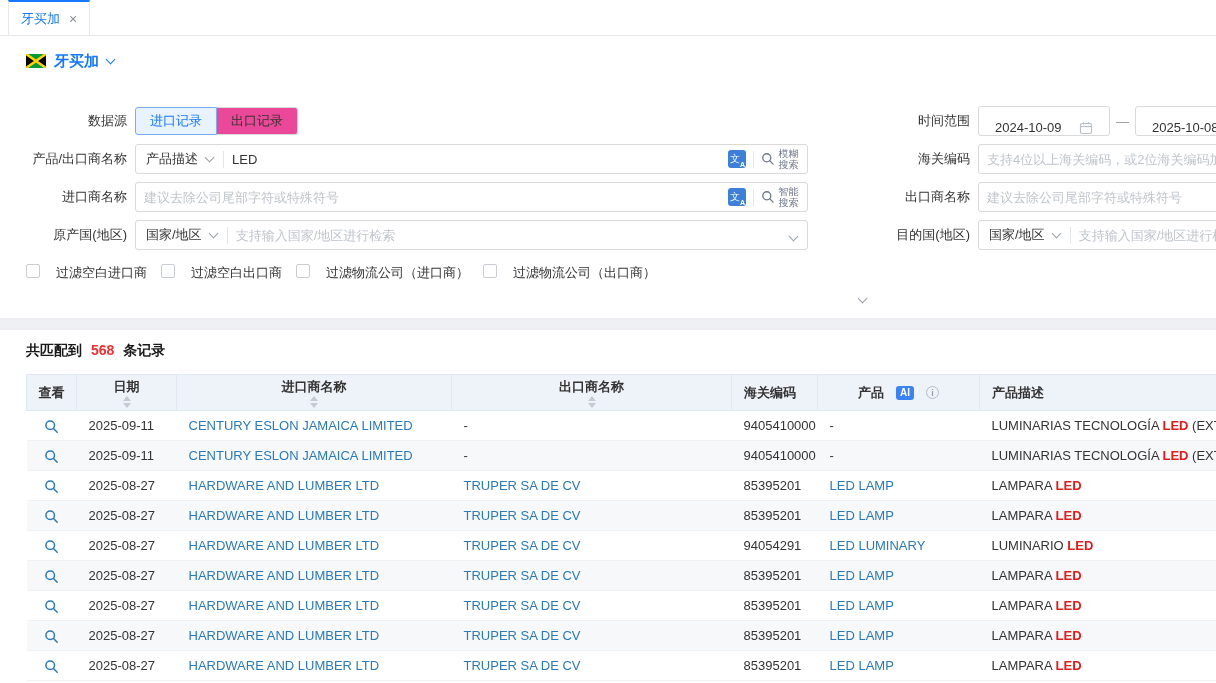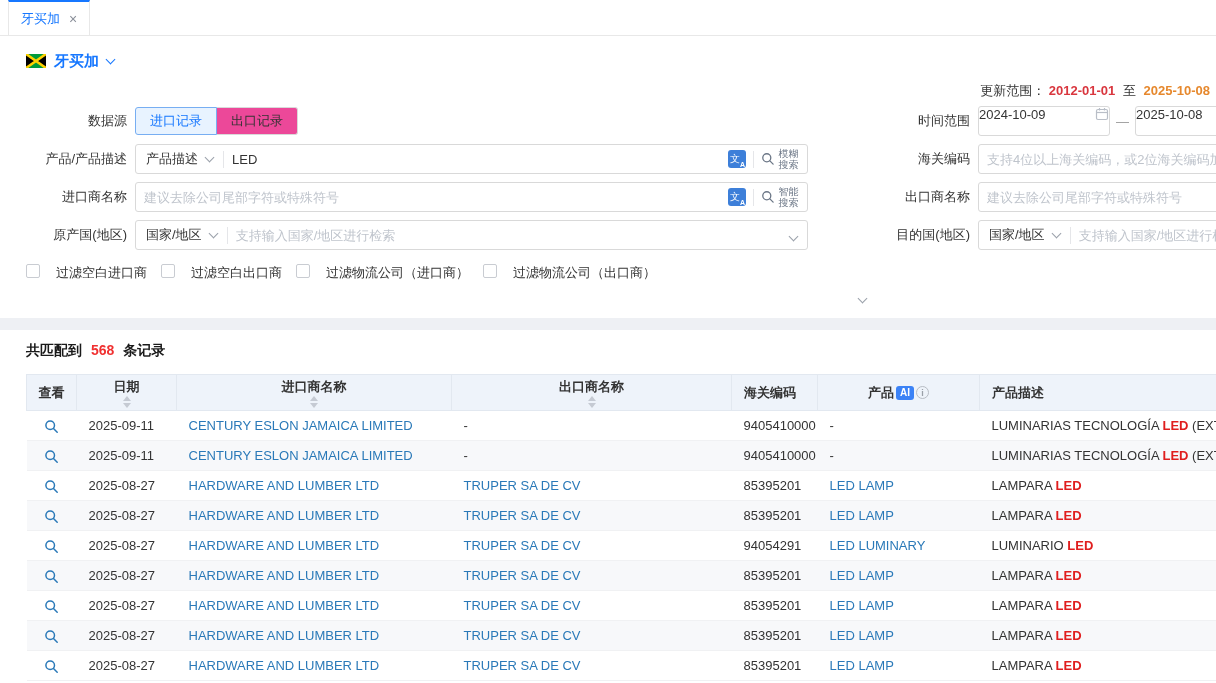--- a/index.html
+++ b/index.html
@@ -34,21 +34,21 @@
   .lbl-right{width:170px;}
   .field-left{width:673px;flex:none;display:flex;align-items:center;}
   .field-right{flex:1;display:flex;align-items:center;}
 
   .seg{display:inline-flex;}
   .seg-btn{height:28px;line-height:26px;padding:0 14px;border:1px solid #d9d9d9;background:#ec4899;color:#333;cursor:pointer;white-space:nowrap;}
   .seg-btn:first-child{border-radius:3px 0 0 3px;}
   .seg-btn:last-child{border-radius:0 3px 3px 0;border-left:none;}
   .seg-btn.active{background:#e8f3ff;border-color:#77aef2;color:var(--accent);}
 
-  .date-input{display:inline-flex;align-items:flex-start;justify-content:space-between;width:132px;height:30px;flex:none;border:1px solid #d9d9d9;border-radius:3px;padding:0 0;background:#fff;cursor:pointer;}
+  .date-input{display:inline-flex;align-items:flex-end;justify-content:space-between;width:132px;height:30px;flex:none;border:1px solid #d9d9d9;border-radius:3px;padding:0 16px;background:#fff;cursor:pointer;}
   .date-sep{margin:0 6px;color:#999;}
 
   .input-group{display:flex;align-items:center;width:673px;height:30px;border:1px solid #d9d9d9;border-radius:3px;background:#fff;}
   .input-group.wide{width:420px;flex:none;}
   .ig-select{display:flex;align-items:center;gap:8px;padding:0 10px;flex:none;cursor:pointer;white-space:nowrap;}
   .ig-divider{width:1px;height:17px;background:#e5e6e9;flex:none;}
   .ig-input{flex:1;min-width:0;border:none;outline:none;background:transparent;padding:0 8px;font-size:13px;color:#333;font-family:inherit;}
   .ig-input::placeholder{color:#bfc4cc;}
   .ig-icons{display:flex;align-items:center;gap:7px;padding:0 8px;flex:none;}
   .ig-caret{padding-right:10px;flex:none;}
@@ -72,21 +72,21 @@
 
   table{border-collapse:collapse;table-layout:fixed;width:1213px;}
   thead th{background:#eef3fa;height:36px;font-weight:bold;text-align:left;padding:0 12px;border:1px solid #e2e8f0;font-size:13px;color:#333;white-space:nowrap;}
   tbody td{height:30px;padding:0 12px;border-bottom:1px solid #f0f1f3;font-size:13px;color:#333;white-space:nowrap;overflow:hidden;background:transparent;}
   tbody tr:nth-child(even){background:#f7f8fa;}
   .td-view{text-align:center;padding:0;}
   .view-btn{display:inline-flex;align-items:center;justify-content:center;cursor:pointer;vertical-align:middle;}
   .link{color:var(--link);cursor:pointer;}
   .hl{color:var(--hl);font-weight:bold;}
   .th-flex{display:flex;align-items:center;justify-content:space-between;flex-direction:column;}
-  .th-left{display:flex;align-items:center;gap:2px;}
+  .th-left{display:flex;align-items:center;gap:12px;}
   .sort{display:inline-flex;flex-direction:column;gap:2px;cursor:pointer;}
   .sort .up{width:0;height:0;border-left:4px solid transparent;border-right:4px solid transparent;border-bottom:5px solid #c5cad3;}
   .sort .down{width:0;height:0;border-left:4px solid transparent;border-right:4px solid transparent;border-top:5px solid #c5cad3;}
   .ai-badge{display:inline-block;background:#3b82f6;color:#fff;font-size:10px;line-height:1;border-radius:3px;padding:2px 4px;font-weight:bold;}
   .info-icon{display:inline-flex;width:13px;height:13px;border:1px solid #b7bcc4;border-radius:50%;color:#9aa0a8;font-size:9px;align-items:center;justify-content:center;font-style:normal;}
 </style>
 </head>
 <body>
 
 <div class="page">
@@ -104,26 +104,20 @@
       <svg width="20" height="14" viewBox="0 0 20 14">
         <rect width="20" height="14" fill="#000000"></rect>
         <path d="M0,0 L20,0 L10,7 Z" fill="#009b3a"></path>
         <path d="M0,14 L20,14 L10,7 Z" fill="#009b3a"></path>
         <path d="M0,0 L20,14 M20,0 L0,14" stroke="#fed100" stroke-width="2.6" fill="none"></path>
       </svg>
       <span class="country-title">牙买加</span>
       <span class="chev blue"></span>
     </div>
 
-    <div class="update-range">
-      <span>更新范围：</span>
-      <span class="d1">2012-01-01</span>
-      <span class="mid">至</span>
-      <span class="d2">2025-10-08</span>
-    </div>
 
     <div class="form">
 
       <div class="form-row">
         <div class="lbl">数据源</div>
         <div class="field-left">
           <div class="seg">
             <div class="seg-btn active">进口记录</div>
             <div class="seg-btn">出口记录</div>
           </div>
@@ -141,21 +135,21 @@
           </div>
           <span class="date-sep">—</span>
           <div class="date-input">
             <span>2025-10-08</span>
 
           </div>
         </div>
       </div>
 
       <div class="form-row">
-        <div class="lbl">产品/产品描述</div>
+        <div class="lbl">产品/出口商名称</div>
         <div class="field-left">
           <div class="input-group">
             <div class="ig-select">
               <span>产品描述</span>
               <span class="chev"></span>
             </div>
             <div class="ig-divider"></div>
             <input class="ig-input" type="text" value="LED" style="">
             <div class="ig-icons">
               <span class="translate-icon">文<span class="ta">A</span></span>

